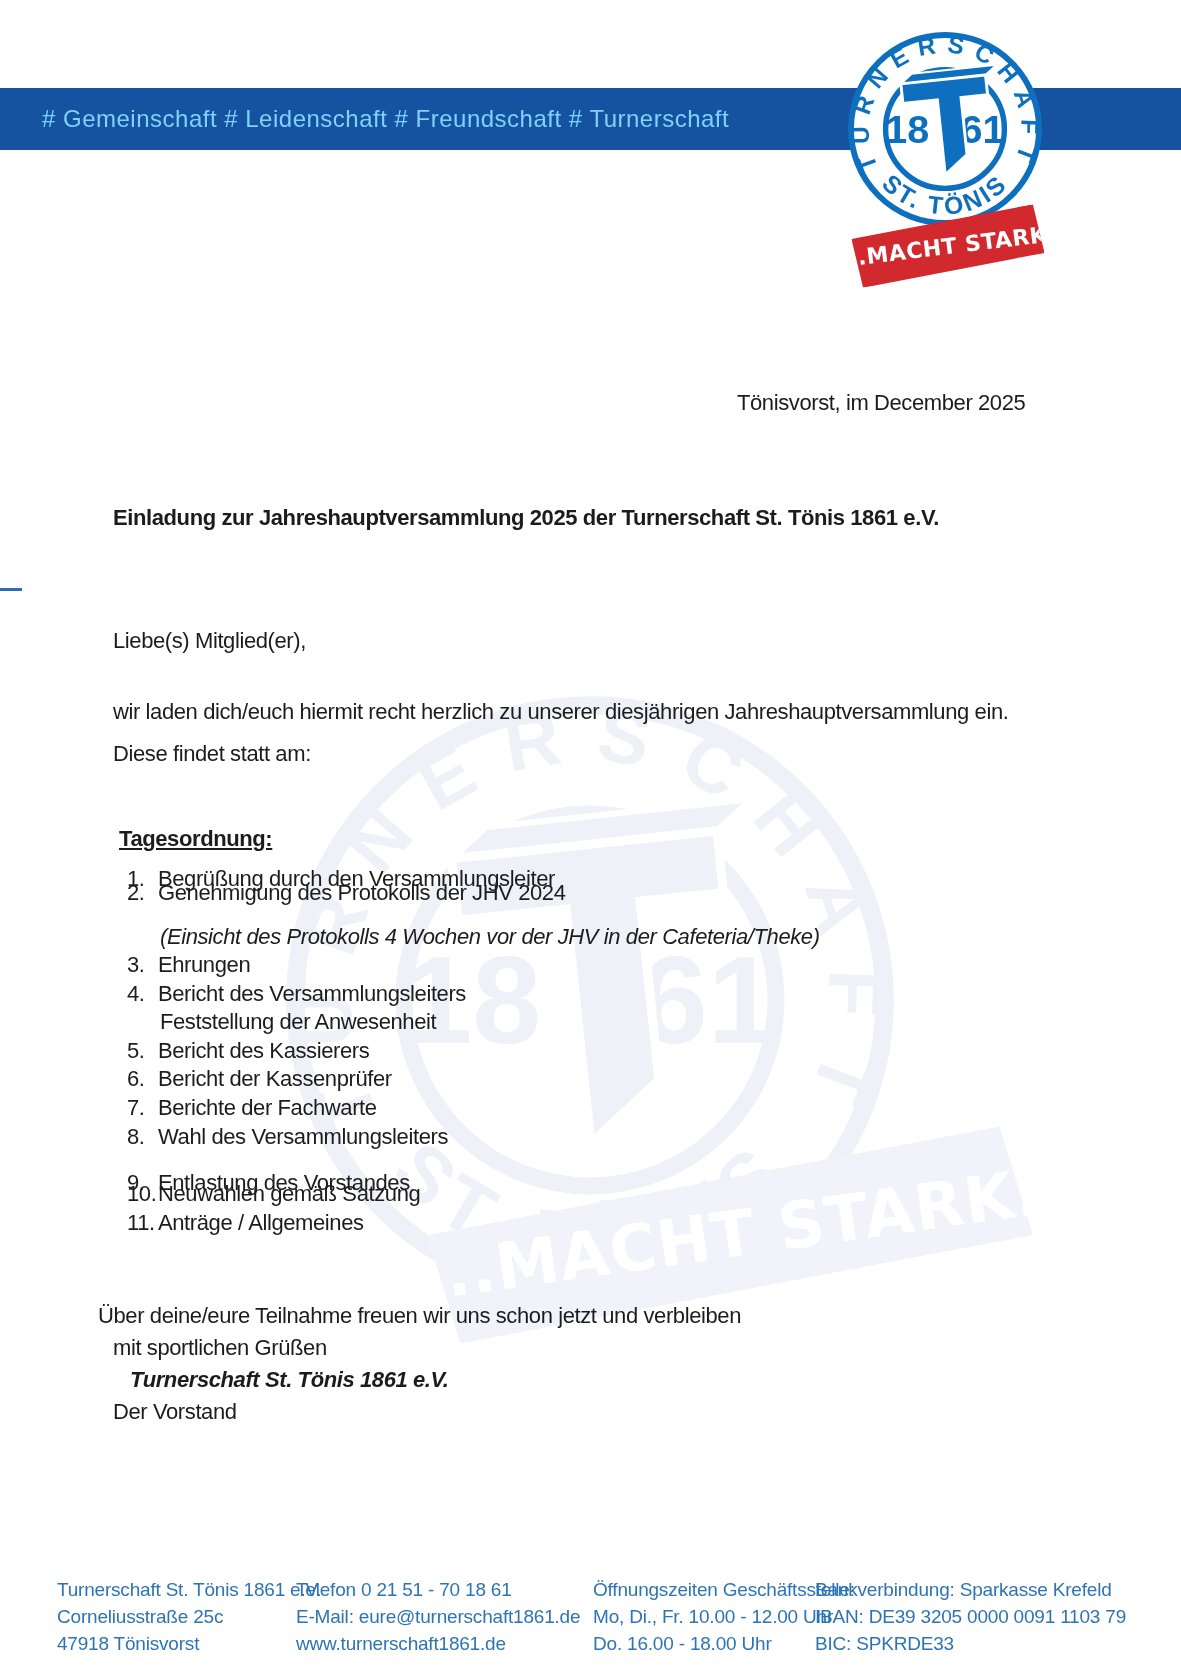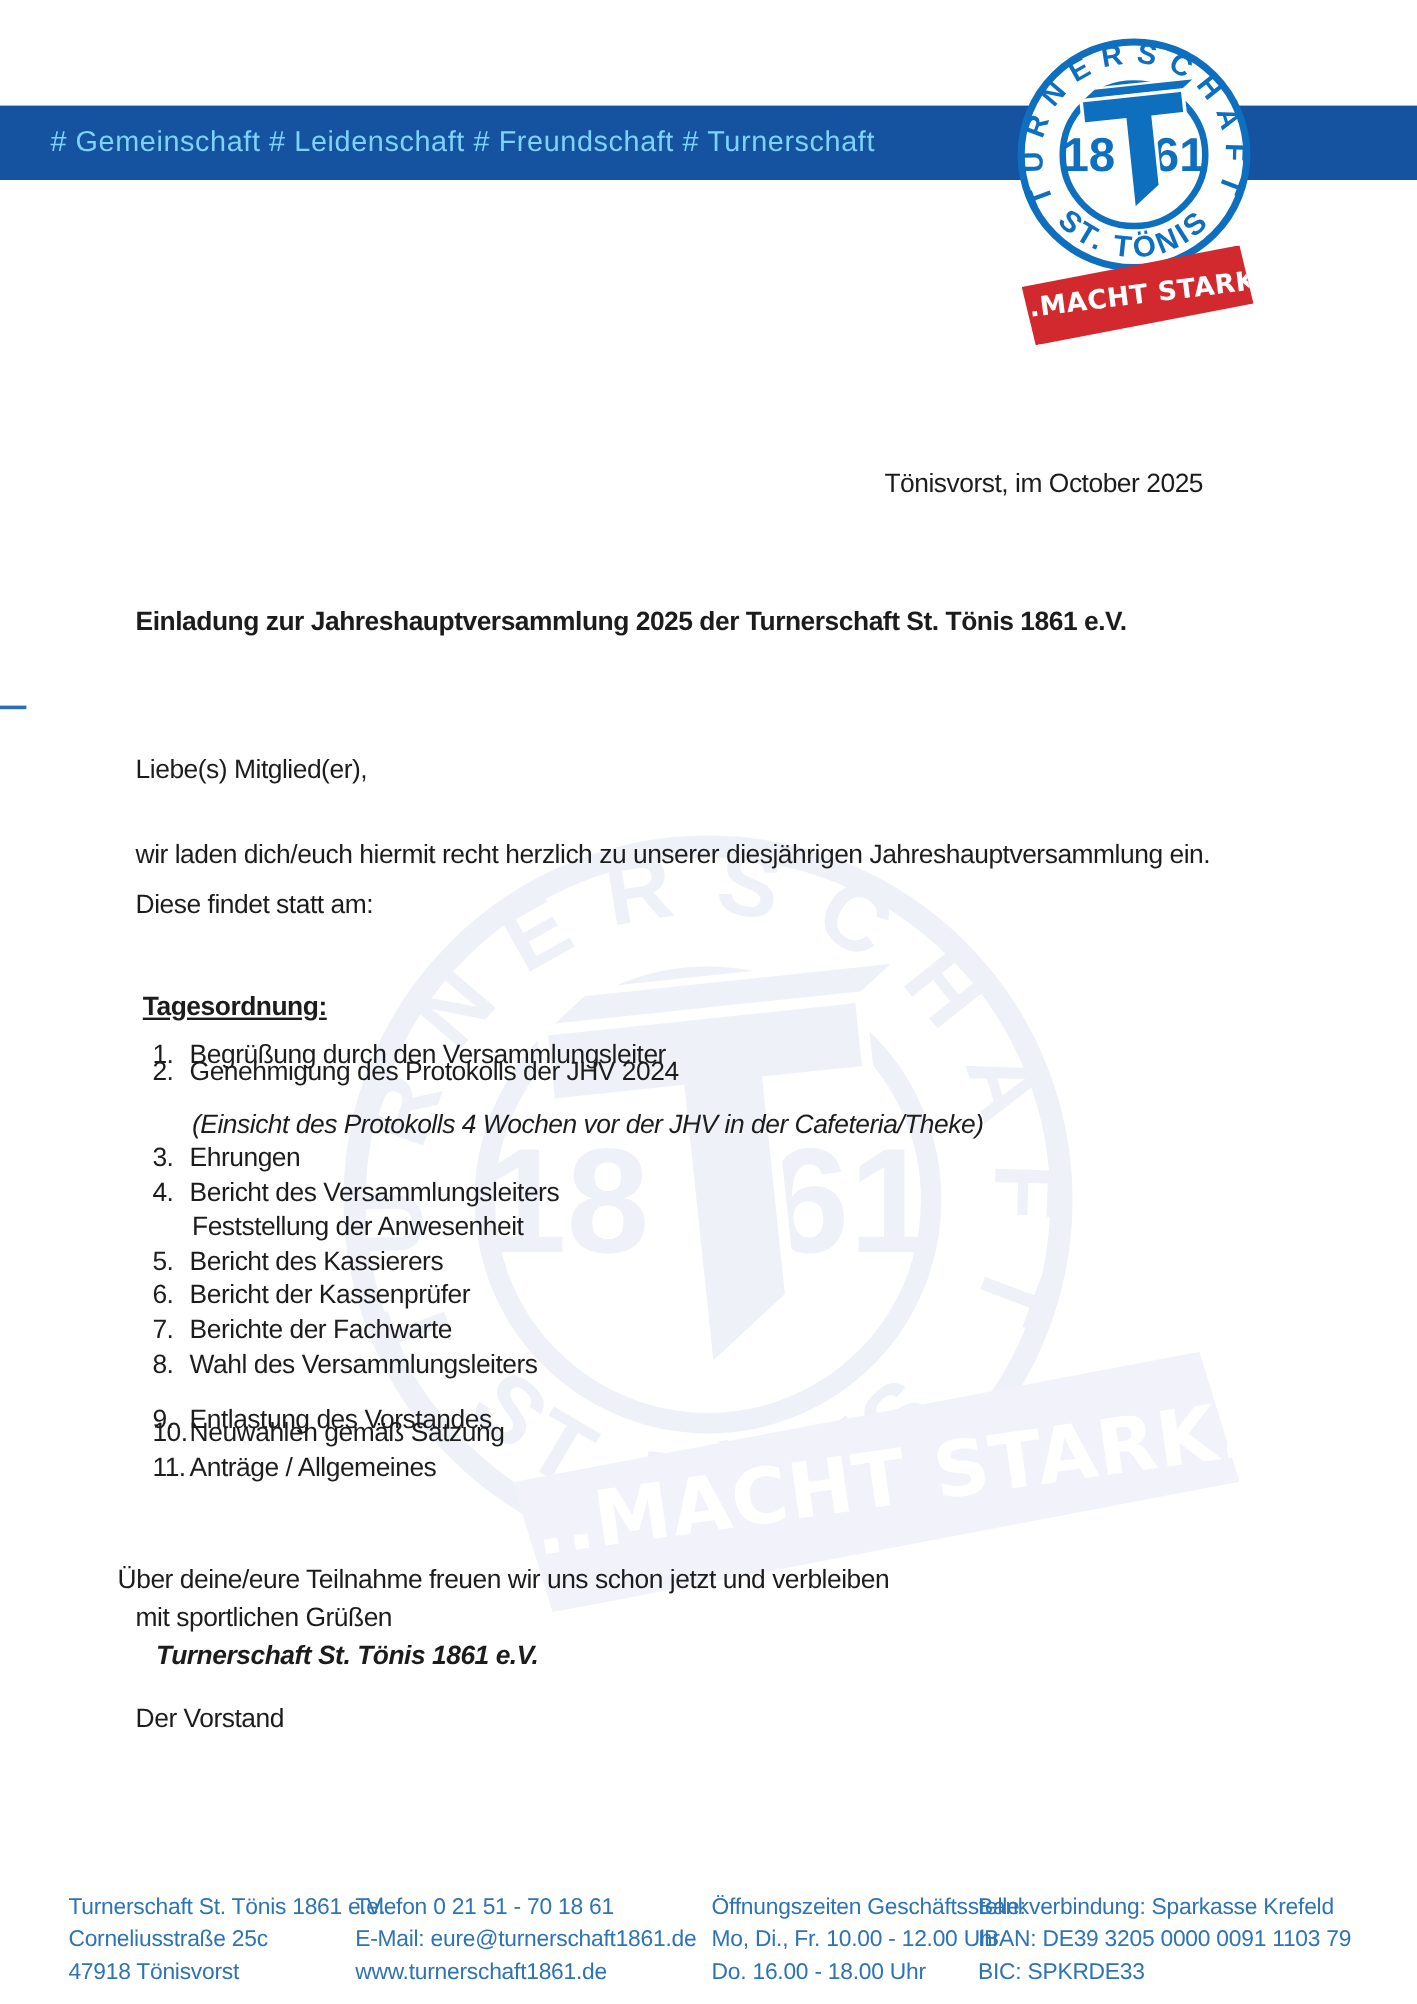--- a/index.html
+++ b/index.html
@@ -48,21 +48,21 @@
   .intro2{left:113px;top:728px;margin-top:13px;}
   .meeting{left:149px;top:765px;font-weight:bold;}
   .agenda-heading{left:119px;top:826px;font-weight:bold;text-decoration:underline;}
   .row{left:127px;}
   .row .num{display:inline-block;width:31px;}
   .subrow{left:160px;}
   .note{font-style:italic;}
   .closing1{left:98px;top:1303px;}
   .closing2{left:113px;top:1335px;}
   .signature{left:130px;top:1367px;font-weight:bold;font-style:italic;}
-  .signoff{left:113px;top:1399px;margin-top:20px;}
+  .signoff{left:113px;top:1399px;}
   
   .fcol{position:absolute;top:1576px;z-index:3;color:#2e74b5;font-size:19px;letter-spacing:-0.2px;white-space:nowrap;}
   .fcol div{line-height:27px;}
   .fc1{left:57px;} .fc2{left:296px;} .fc3{left:593px;} .fc4{left:815px;}
 </style>
 </head>
 <body>
 
 <div class="page">
 
@@ -117,21 +117,21 @@
         <path d="M60,50 L146,50 L146,70 L119,70 L119,128 L95,146 L95,70 L60,70 Z" fill="#0d6fbe" stroke="#ffffff" stroke-width="3"></path>
       </g>
     </svg>
   </div>
   <div class="ribbon">
     <span>...MACHT STARK.</span>
   </div>
 
   <div class="fold-mark"></div>
 
-  <div class="txt dateline">Tönisvorst, im October 2025</div>
+  <div class="txt dateline">Tönisvorst, im December 2025</div>
   <div class="txt subject">Einladung zur Jahreshauptversammlung 2025 der Turnerschaft St. Tönis 1861 e.V.</div>
   <div class="txt salutation">Liebe(s) Mitglied(er),</div>
   <div class="txt intro1">wir laden dich/euch hiermit recht herzlich zu unserer diesjährigen Jahreshauptversammlung ein.</div>
   <div class="txt intro2">Diese findet statt am:</div>
   <div class="txt agenda-heading">Tagesordnung:</div>
 
   <div class="txt row" style="top:866px">
     <span class="num">1.</span><span>Begrüßung durch den Versammlungsleiter</span>
   </div>
   <div class="txt row" style="top:880px">

